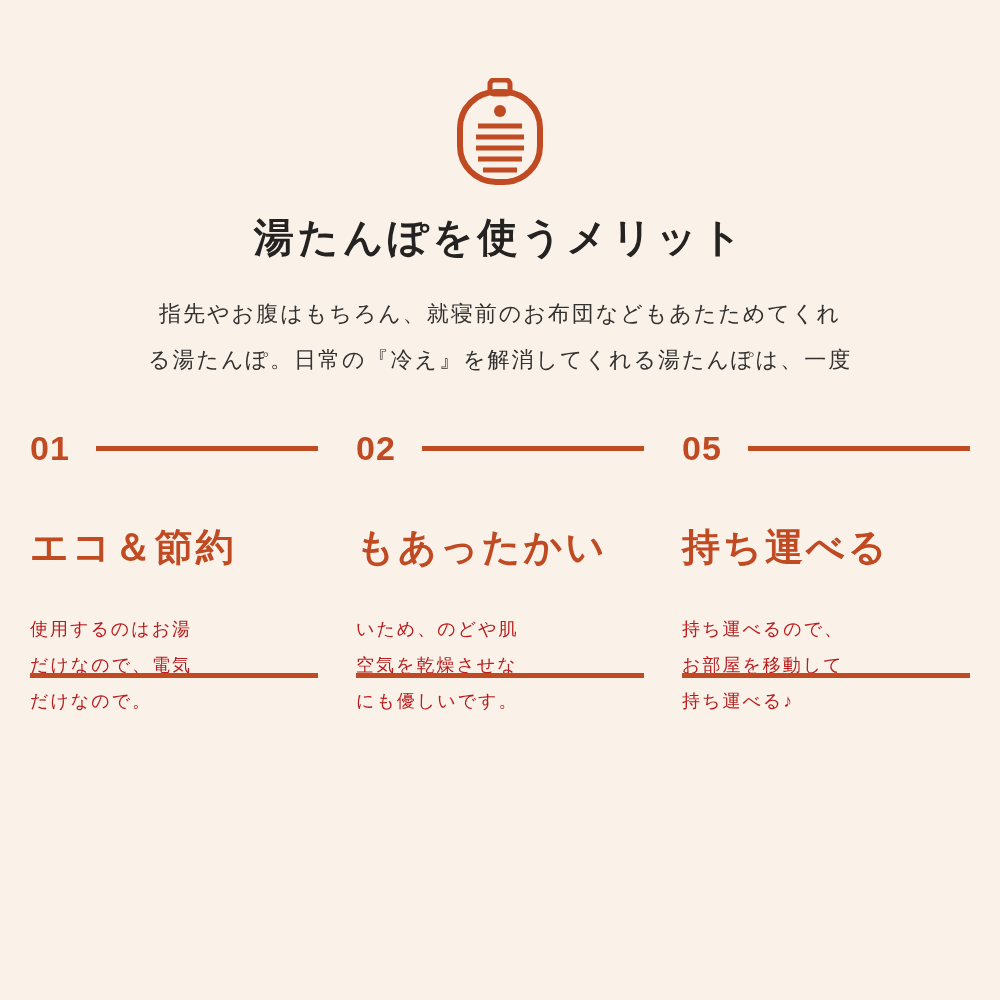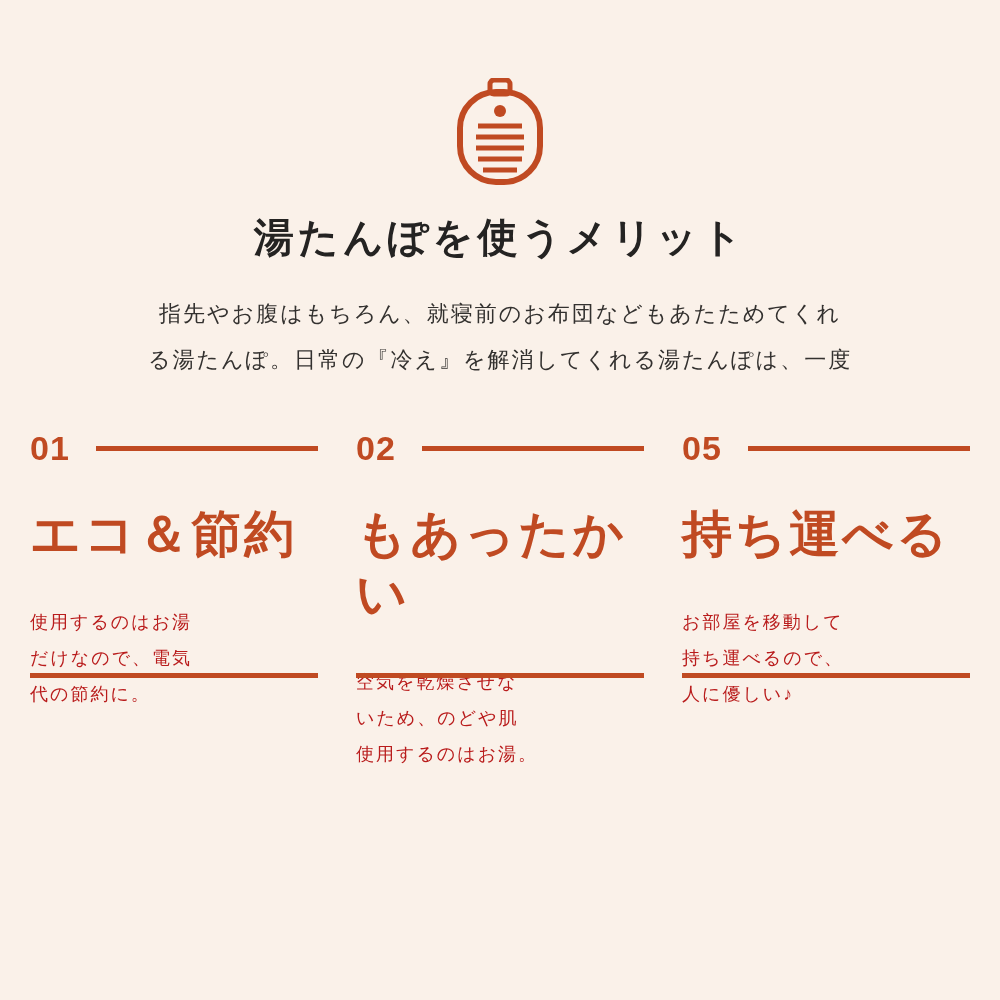--- a/index.html
+++ b/index.html
@@ -74,22 +74,22 @@
     color: #c04a22;
     letter-spacing: 1px;
     line-height: 1;
   }
   .col-rule {
     flex: 1;
     height: 5px;
     background: #c04a22;
   }
   .col-title {
-    margin-top: 39px;
-    font-size: 50px;
+    margin-top: 60px;
+    font-size: 38px;
     font-weight: bold;
     color: #c04a22;
     letter-spacing: 3px;
     line-height: 1.2;
   }
   .col-body {
     margin-top: 40px;
     font-size: 18px;
     line-height: 2.0;
     letter-spacing: 2px;
@@ -147,47 +147,47 @@
 
     <div class="col">
       <div class="col-top">
         <span class="col-num">01</span>
         <span class="col-rule"></span>
       </div>
       <div class="col-title">エコ＆節約</div>
       <div class="col-body">
         <span class="ln">使用するのはお湯</span>
         <span class="ln">だけなので、電気</span>
-        <span class="ln">代の節約に。</span>
+        <span class="ln">だけなので。</span>
       </div>
     </div>
 
     <div class="col">
       <div class="col-top">
         <span class="col-num">02</span>
         <span class="col-rule"></span>
       </div>
       <div class="col-title">もあったかい</div>
       <div class="col-body">
+        <span class="ln">いため、のどや肌</span>
         <span class="ln">空気を乾燥させな</span>
-        <span class="ln">いため、のどや肌</span>
-        <span class="ln">使用するのはお湯。</span>
+        <span class="ln">にも優しいです。</span>
       </div>
     </div>
 
     <div class="col">
       <div class="col-top">
         <span class="col-num">05</span>
         <span class="col-rule"></span>
       </div>
       <div class="col-title">持ち運べる</div>
       <div class="col-body">
+        <span class="ln">持ち運べるので、</span>
         <span class="ln">お部屋を移動して</span>
-        <span class="ln">持ち運べるので、</span>
-        <span class="ln">人に優しい♪</span>
+        <span class="ln">持ち運べる♪</span>
       </div>
     </div>
 
   </div>
 
   <div class="bottom-rules">
     <span class="bottom-rule"></span>
     <span class="bottom-rule"></span>
     <span class="bottom-rule"></span>
   </div>

